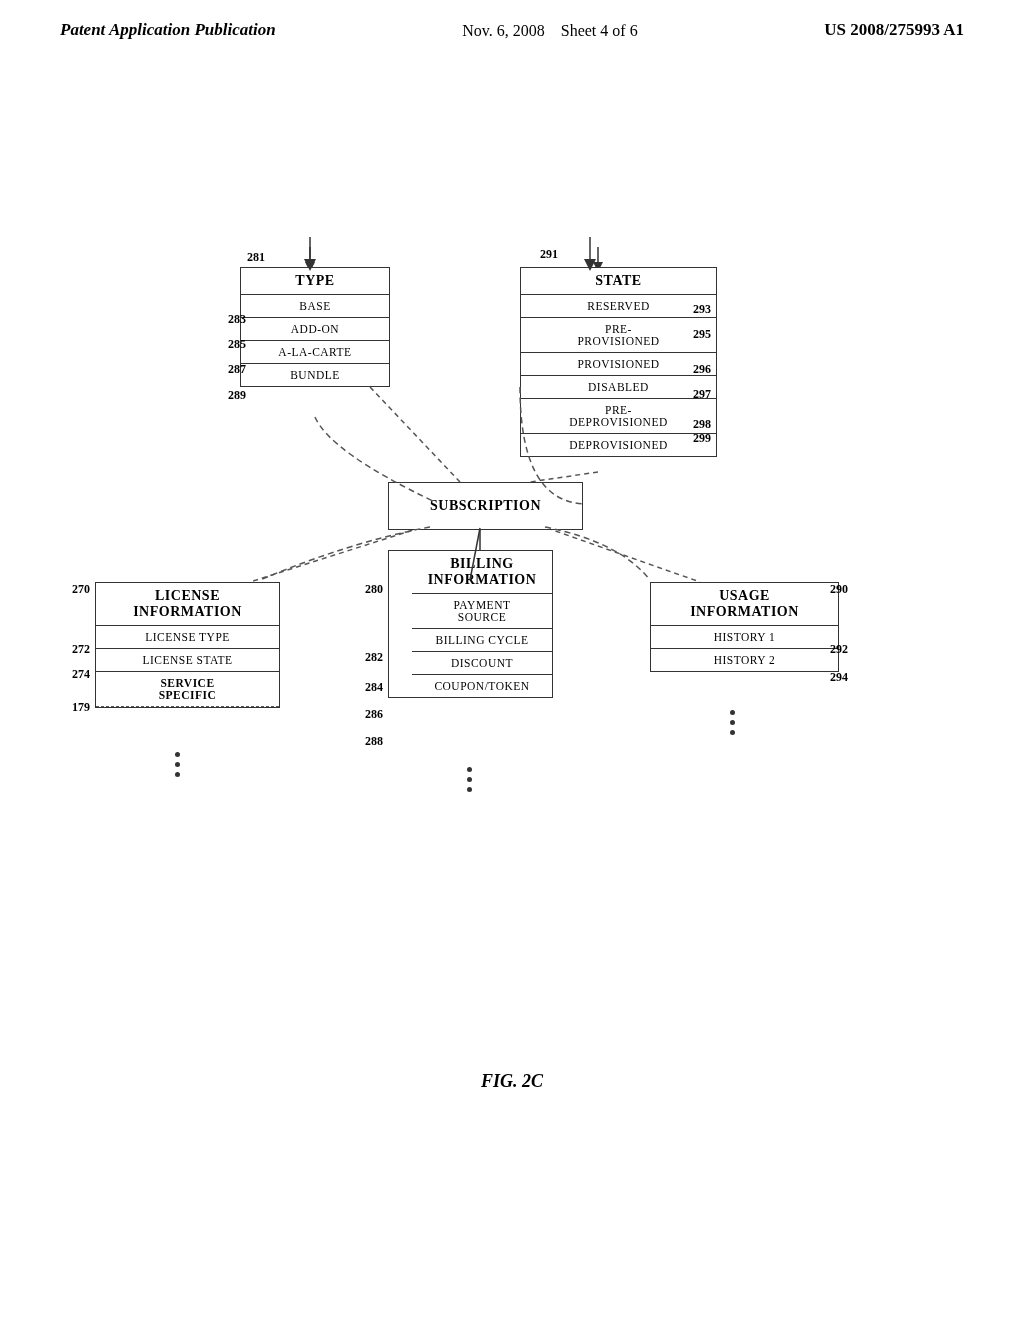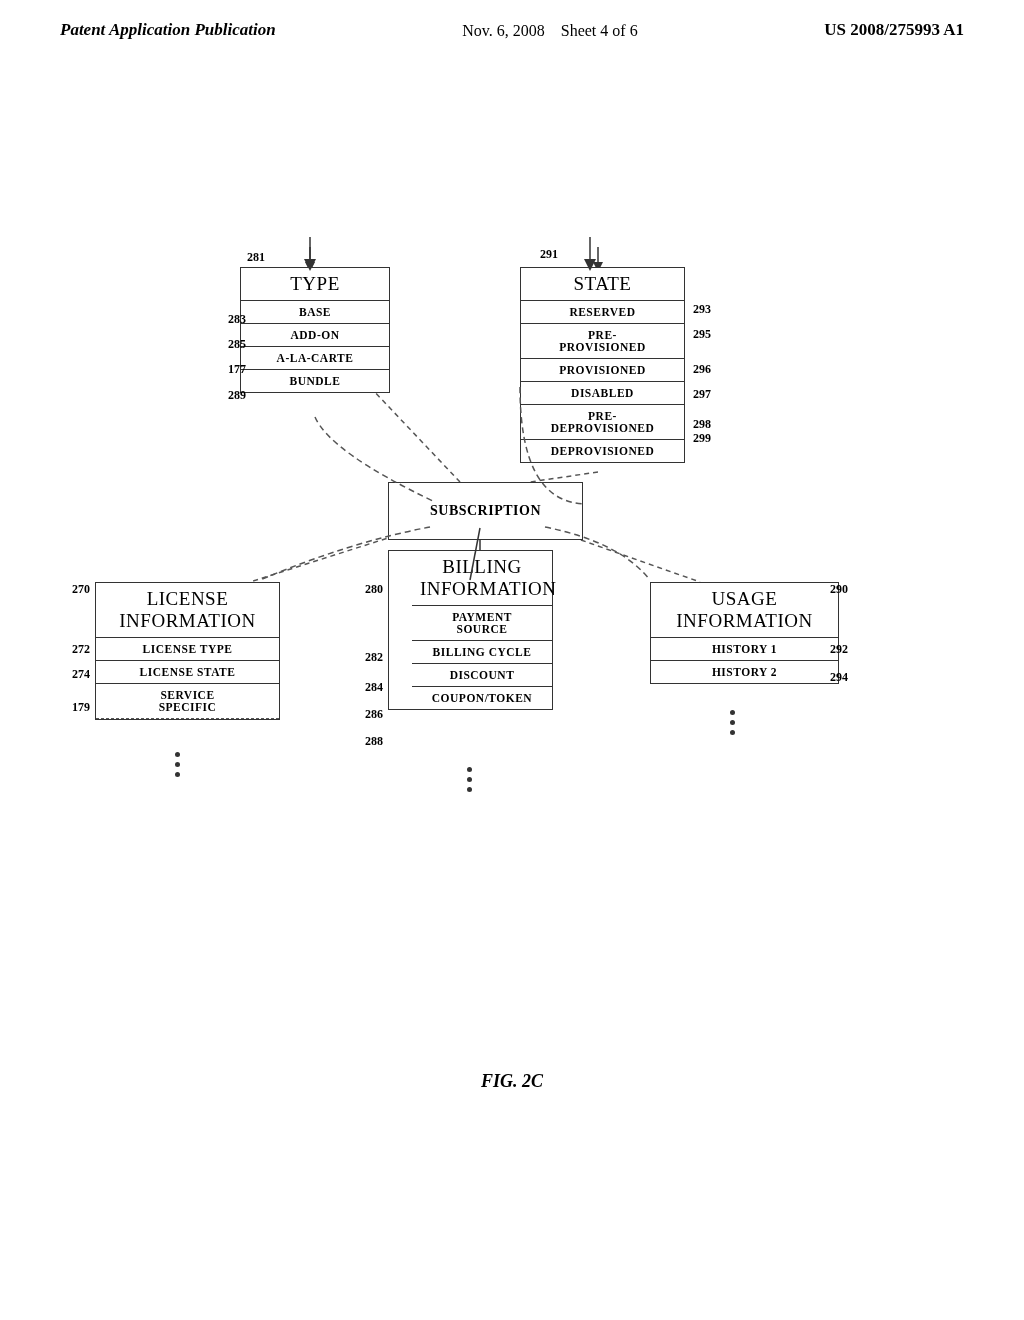--- a/index.html
+++ b/index.html
@@ -49,29 +49,29 @@
       border: 1.5px solid #333;
       background: #fff;
       text-align: center;
       font-size: 12px;
       font-weight: bold;
       letter-spacing: 0.5px;
     }
     .box-header {
       border-bottom: 1.5px solid #333;
       padding: 5px 8px;
-      font-size: 19px;
-      font-weight: normal;
+      font-size: 14px;
+      font-weight: bold;
       background: #fff;
     }
     .box-row {
       padding: 5px 8px;
       border-bottom: 1.5px solid #333;
       font-size: 11.5px;
-      font-weight: bold;
+      font-weight: normal;
     }
     .box-row:last-child {
       border-bottom: none;
     }
     .box-row-dotted {
       padding: 5px 8px;
       border-bottom: 1.5px dashed #555;
       font-size: 11.5px;
       font-weight: bold;
     }
@@ -158,31 +158,31 @@
   </svg>
 
   <div class="box" style="left:240px; top:215px; width:150px;">
     <div class="box-header">TYPE</div>
     <div class="box-row">BASE</div>
     <div class="box-row">ADD-ON</div>
     <div class="box-row">A-LA-CARTE</div>
     <div class="box-row">BUNDLE</div>
   </div>
 
-  <div class="box" style="left:520px; top:215px; width:165px;text-align:center;">
+  <div class="box" style="left:520px; top:215px; width:197px;text-align:center;">
     <div class="box-header">STATE</div>
     <div class="box-row">RESERVED</div>
     <div class="box-row">PRE-<br>PROVISIONED</div>
     <div class="box-row">PROVISIONED</div>
     <div class="box-row">DISABLED</div>
     <div class="box-row">PRE-<br>DEPROVISIONED</div>
     <div class="box-row">DEPROVISIONED</div>
   </div>
 
-  <div class="box" style="left:388px; top:430px; width:195px; height:58px; display:flex; align-items:center; justify-content:center;">
+  <div class="box" style="left:388px; top:430px; width:195px; height:48px; display:flex; align-items:center; justify-content:center;">
     <div style="font-size:14px; font-weight:bold; padding:8px;">SUBSCRIPTION</div>
   </div>
 
   <div class="box" style="left:95px; top:530px; width:185px;">
     <div class="box-header">LICENSE<br>INFORMATION</div>
     <div class="box-row">LICENSE TYPE</div>
     <div class="box-row">LICENSE STATE</div>
     <div class="box-row-dotted">SERVICE<br>SPECIFIC</div>
   </div>
 
@@ -206,21 +206,21 @@
 
   <div class="label" style="left:228px; top:260px;">
     <span>283</span>
   </div>
 
   <div class="label" style="left:228px; top:285px;">
     <span>285</span>
   </div>
 
   <div class="label" style="left:228px; top:310px;">
-    <span>177</span>
+    <span>287</span>
   </div>
 
   <div class="label" style="left:228px; top:336px;">
     <span>289</span>
   </div>
 
   <div class="label" style="left:540px; top:195px;">
     <span>291</span>
   </div>
 

